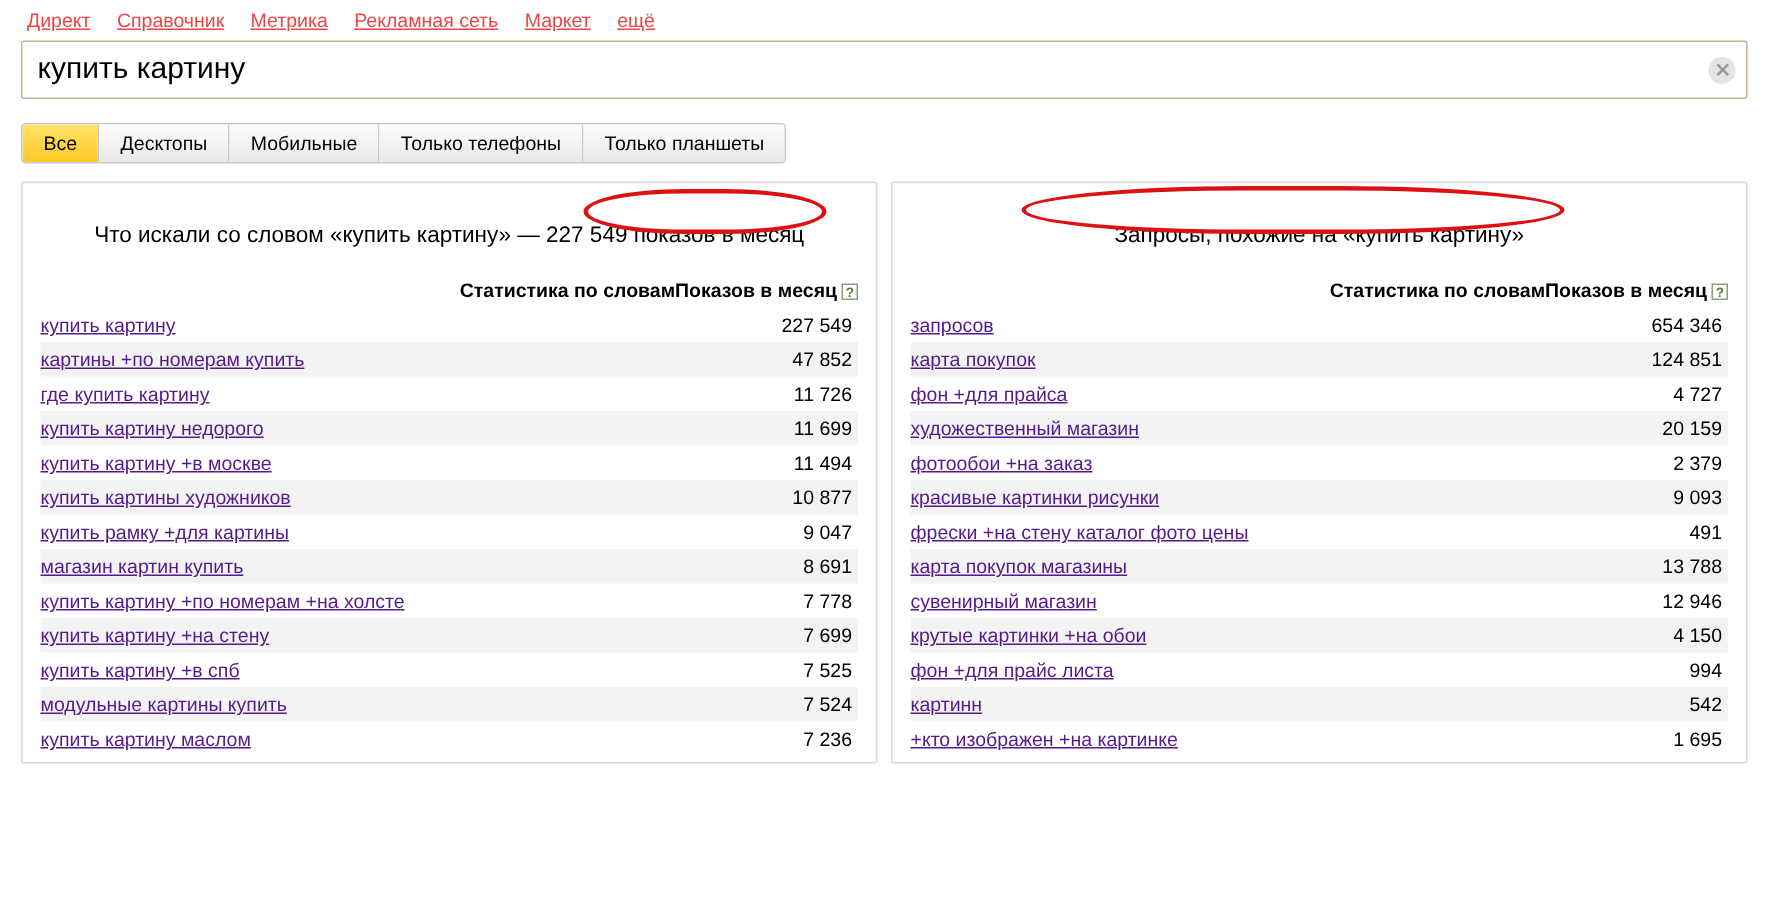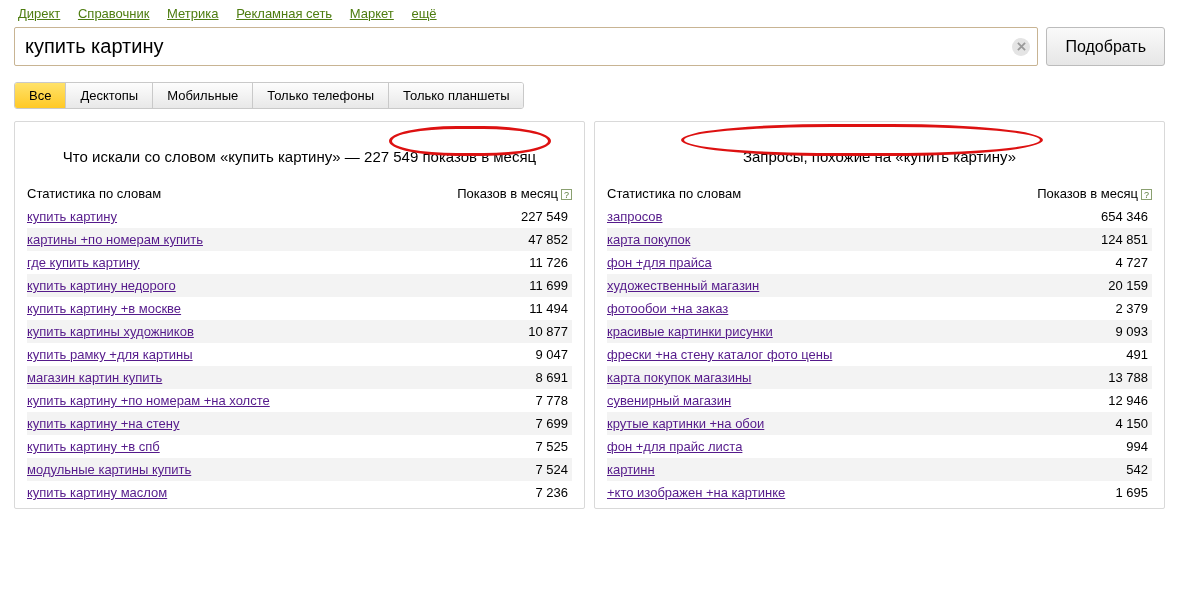--- a/index.html
+++ b/index.html
@@ -1,39 +1,39 @@
 <!DOCTYPE html>
 <html><head>
 <meta charset="utf-8">
 <style>
   * { margin:0; padding:0; box-sizing:border-box; }
   body { font-family:Arial,Helvetica,sans-serif; font-size:13px; color:#000; background:#fff; width:1179px; }
   .top-nav { padding:6px 18px; }
-  .top-nav a { color:#4d7c0f; text-decoration:underline; margin-right:14px; font-size:13px; }
+  .top-nav a { color:#ef4444; text-decoration:underline; margin-right:14px; font-size:13px; }
   .search-wrap { padding:0 14px; }
   .search-row { display:flex; gap:8px; }
   .search-box { flex:1; position:relative; }
   .search-box input { width:100%; height:39px; padding:6px 34px 6px 10px; font-size:20px; border:1px solid #c8b493; border-radius:2px; background:#fff; }
   .clear-x { position:absolute; right:8px; top:50%; transform:translateY(-50%); width:18px; height:18px; border-radius:50%; background:#e4e4e4; display:flex; align-items:center; justify-content:center; cursor:pointer; }
   .clear-x svg { width:9px; height:9px; stroke:#9a9a9a; stroke-width:2; }
   .pick-btn { height:39px; padding:0 18px; font-size:16px; background:linear-gradient(#fafafa,#e6e6e6); border:1px solid #bcbcbc; border-radius:3px; cursor:pointer; }
   .filter-bar { height:30px; background:linear-gradient(90deg,#7a4353 0%,#8f5465 25%,#7d4454 55%,#6d3a48 82%,#5c3340 100%); border-radius:0 0 3px 3px; display:flex; align-items:center; color:#fff; font-size:13px; padding:0 4px 0 14px; clip-path:polygon(0 0,100% 0,calc(100% - 16px) 100%,0 100%); }
   .filter-bar label { display:flex; align-items:center; margin-right:26px; cursor:pointer; }
   .filter-bar input[type=radio] { margin-right:6px; }
   .region-lk { margin-left:auto; margin-right:26px; color:#fff; text-decoration:underline; cursor:pointer; }
   .tabs { padding:16px 14px 12px; }
   .tabset { display:inline-flex; border:1px solid #c9c9c9; border-radius:3px; overflow:hidden; }
   .tab { padding:5px 14px; font-size:13px; background:linear-gradient(#fdfdfd,#e8e8e8); border-right:1px solid #c9c9c9; cursor:pointer; }
   .tab:last-child { border-right:none; }
   .tab.active { background:linear-gradient(#ffe26a,#ffc926); }
   .panels { display:flex; gap:9px; padding:0 14px 20px; }
   .panel { flex:1; border:1px solid #d9d9d9; border-radius:2px; padding:14px 12px 4px; position:relative; }
   .panel-title { text-align:center; font-size:15px; min-height:40px; display:flex; align-items:center; justify-content:center; }
   .circle { position:absolute; border:3px solid #d11; border-radius:50%/60%; pointer-events:none; }
-  .colhdr { display:flex; justify-content:space-between; font-weight:normal; font-size:13px; padding:10px 0 4px; }
+  .colhdr { display:flex; justify-content:flex-end; font-weight:bold; font-size:13px; padding:10px 0 4px; }
   .help { display:inline-block; width:11px; height:11px; border:1px solid #8aa070; color:#5a7a3a; font-size:9px; line-height:10px; text-align:center; margin-left:3px; cursor:pointer; }
   .row { display:flex; justify-content:space-between; align-items:center; padding:4px 4px 4px 0; }
   .row:nth-child(even) { background:#f3f3f3; }
   .row a { color:#551a8b; text-decoration:underline; cursor:pointer; font-size:13px; }
   .row .num { font-size:13px; }
 </style>
 </head>
 <body>
 
 <div class="top-nav">
@@ -48,21 +48,20 @@
 <div class="search-wrap">
   <div class="search-row">
     <div class="search-box">
       <input type="text" value="купить картину" style="">
       <span class="clear-x">
         <svg viewBox="0 0 10 10">
             <path d="M1 1 L9 9 M9 1 L1 9" fill="none"></path>
           </svg>
       </span>
     </div>
-    <button class="pick-btn">Подобрать</button>
   </div>
 
 </div>
 
 <div class="tabs">
   <div class="tabset">
     <div class="tab active">Все</div>
     <div class="tab">Десктопы</div>
     <div class="tab">Мобильные</div>
     <div class="tab">Только телефоны</div>

